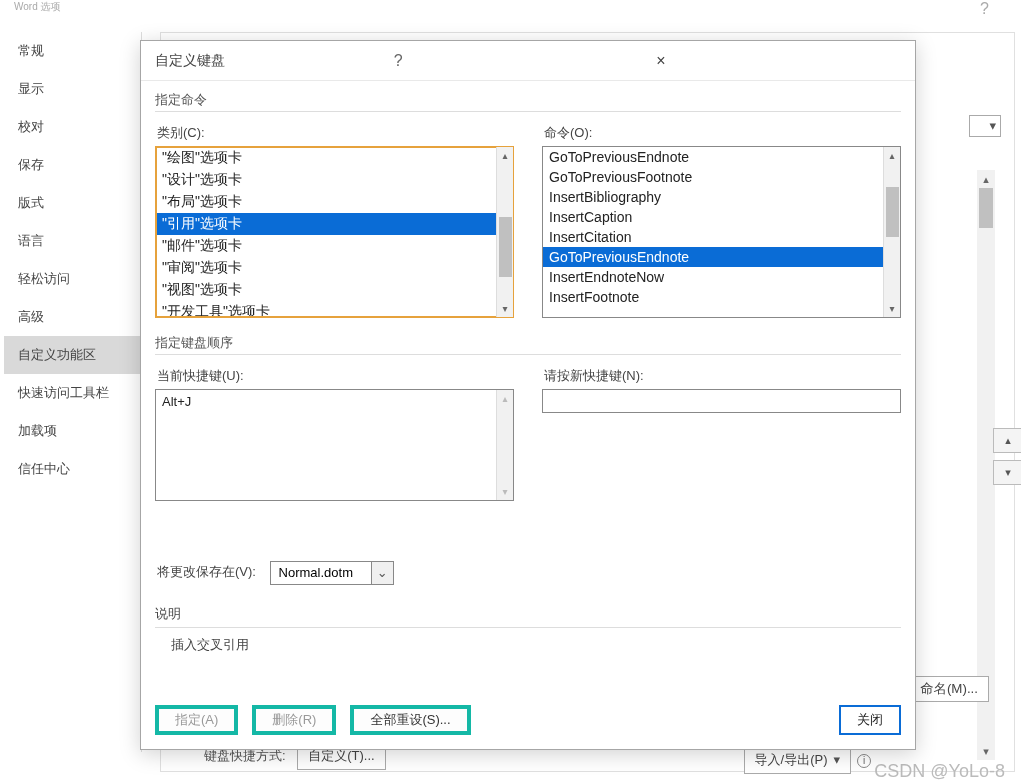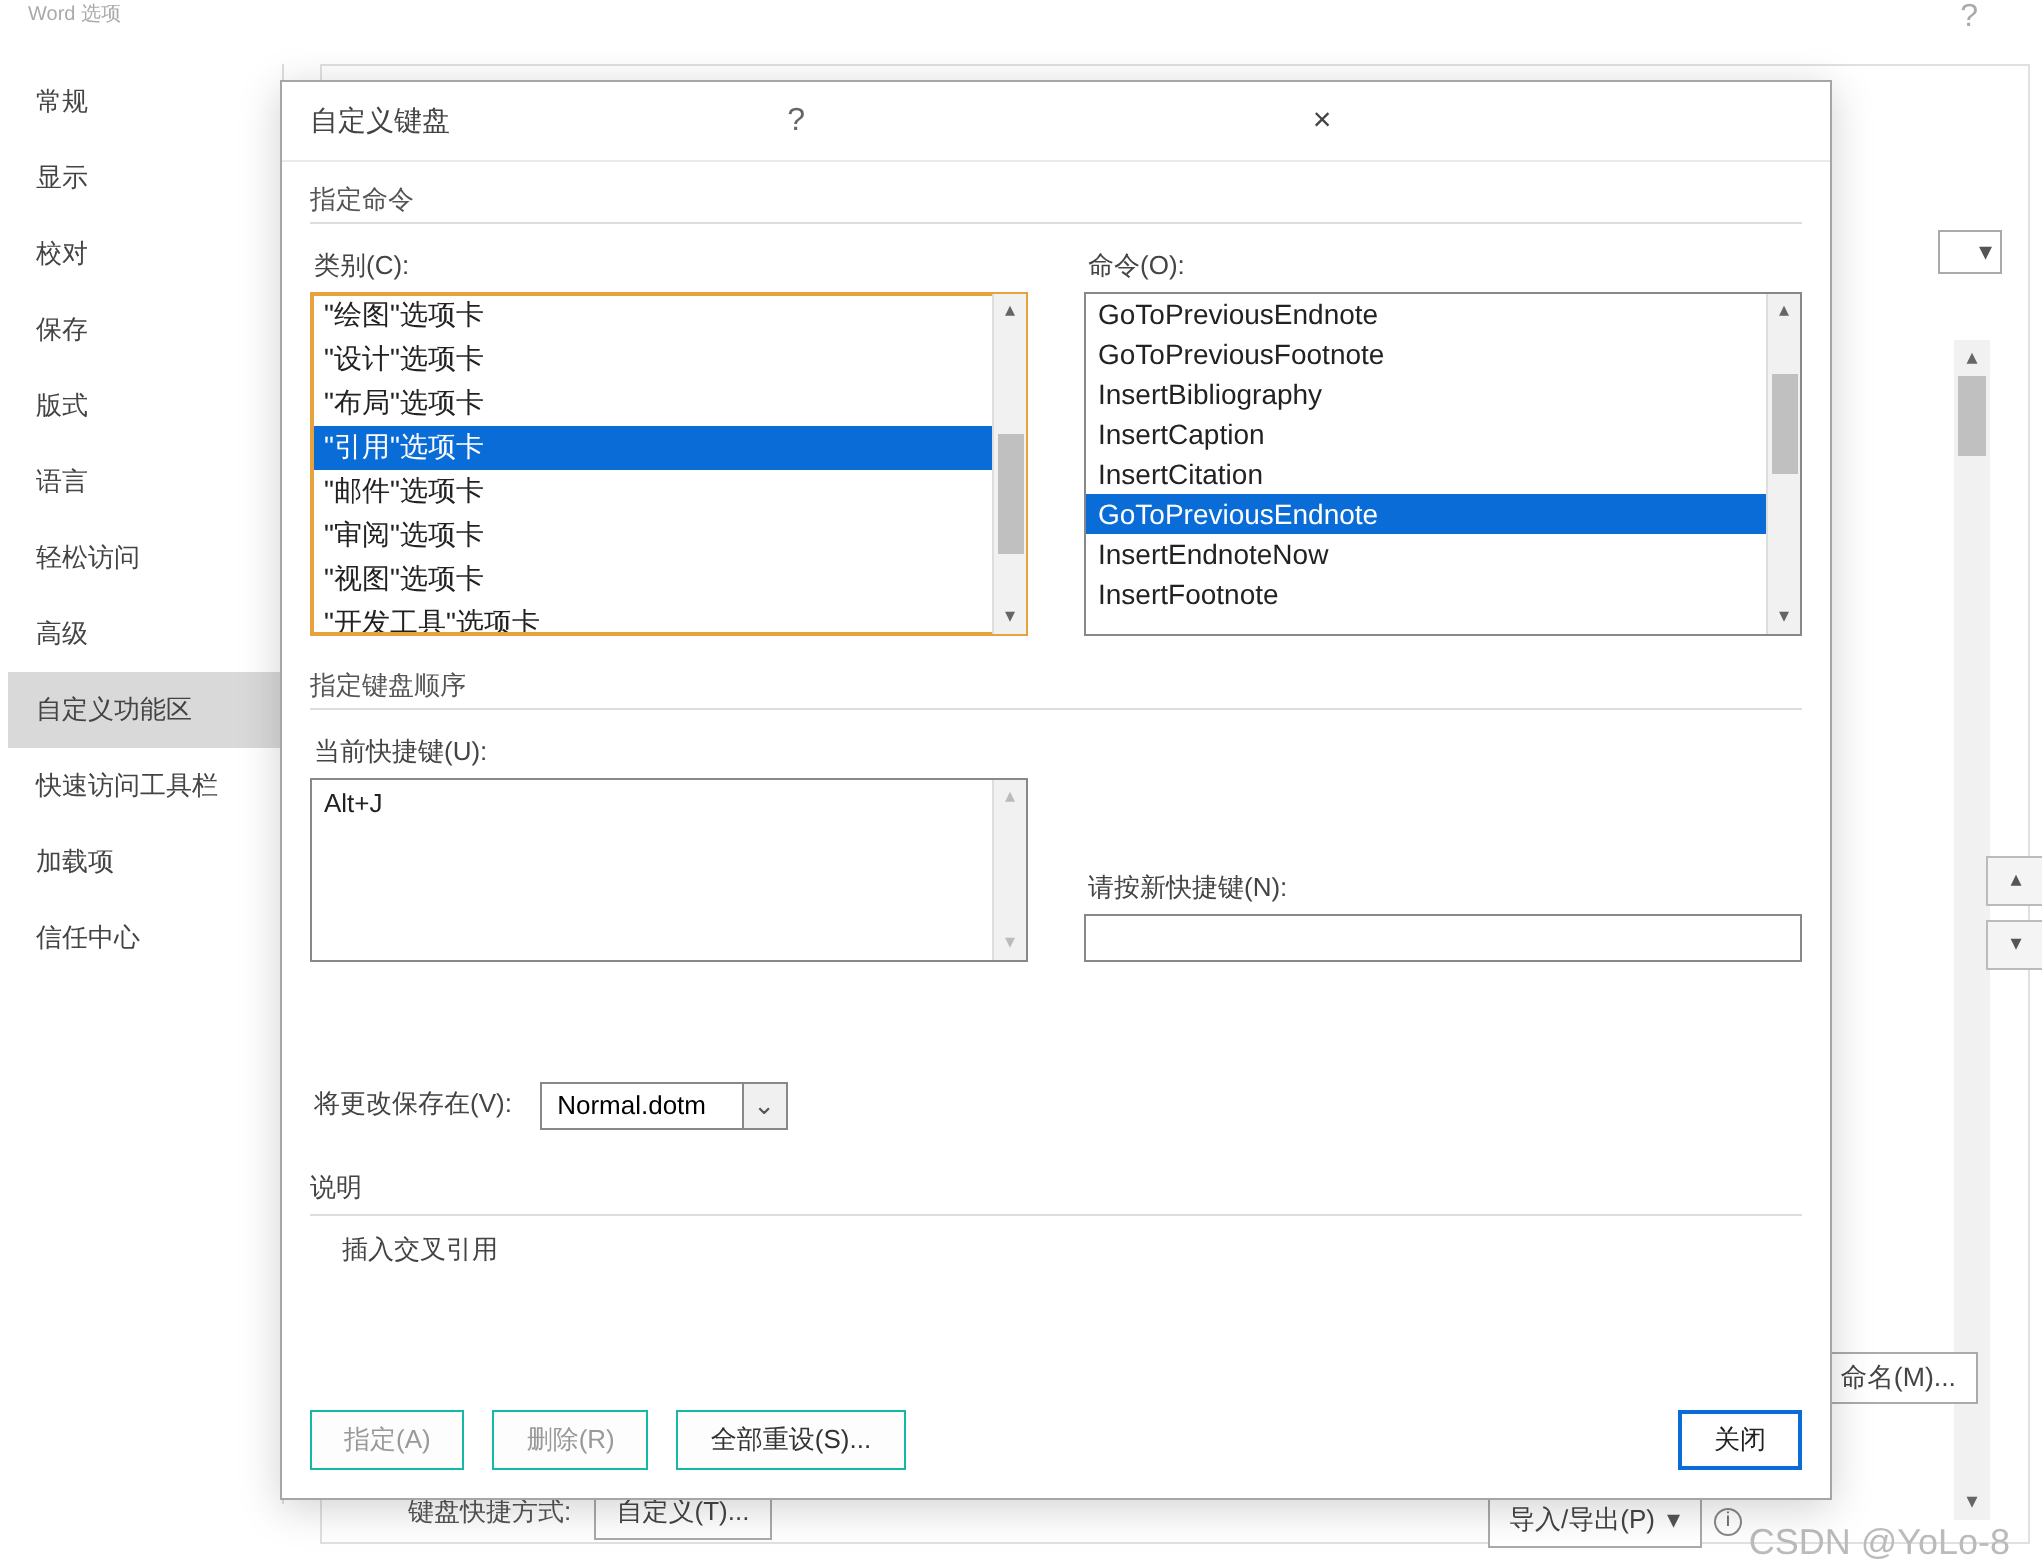--- a/index.html
+++ b/index.html
@@ -44,37 +44,37 @@
     border-bottom:1px solid #e9e9e9;
   }
   .dlg-title span { flex:1; color:#444; font-size:14px; }
   .dlg-title .hlp{color:#666; font-size:16px; margin-right:18px; cursor:default;}
   .dlg-title .cls{font-size:16px; color:#444; cursor:default; padding:0 6px;}
   .dlg-body { flex:1; padding:8px 14px 14px 14px; position:relative; }
 
   .group-cap { color:#555; padding:2px 0 4px 0; font-size:13px; }
   .group-line { border-top:1px solid #ddd; margin-top:-2px; margin-bottom:6px; }
 
-  .cols { display:flex; gap:28px;align-items:flex-end; }
+  .cols { display:flex; gap:28px; }
   .col { flex:1; }
 
   .lbl { color:#444; margin:6px 0 4px 2px; }
   .listbox {
     border:1px solid #888; height:172px; position:relative; background:#fff;
     overflow:hidden;
   }
   .listbox.focused { outline:2px solid #e6a23c; outline-offset:-2px; border-color:#c88c3a;}
   .li-row{ padding:2px 6px; color:#222; font-size:14px; white-space:nowrap;}
   .li-row.sel{ background:#0a6cd6; color:#fff; }
   .lb-scroll{position:absolute;right:0;top:0;bottom:0;width:17px;background:#f1f1f1;border-left:1px solid #ddd;}
   .lb-scroll .arr{height:17px;text-align:center;font-size:10px;color:#666;line-height:17px;}
   .lb-scroll .thumb{position:absolute;left:2px;width:13px;background:#c0c0c0;}
 
   .textbox {
-    border:1px solid #888; height:92px; background:#fff; position:relative;
+    border:1px solid #888; height:112px; background:#fff; position:relative;
   }
   .textbox .tv{padding:4px 6px; color:#222;}
   .tb-scroll{position:absolute;right:0;top:0;bottom:0;width:17px;background:#f1f1f1;border-left:1px solid #ddd;}
   .tb-scroll .arr{height:17px;text-align:center;font-size:10px;color:#bbb;line-height:17px;}
 
   .inline-input{
     display:inline-block; border:1px solid #888; height:24px; width:22px;
     background:#f0f0f0; text-align:center; line-height:22px; color:#555; vertical-align:middle;
     border-left:none;
   }
@@ -88,21 +88,21 @@
   }
 
   .desc-row{color:#444; margin-top:20px;}
   .desc-text{margin:8px 0 0 16px; color:#444;}
 
   .btnbar{
     position:absolute; left:14px; right:14px; bottom:14px; display:flex; gap:14px;
     align-items:center;
   }
   .btn{
-    border:1px solid #14b8a6; background:#fdfdfd; color:#999;
+    border:4px solid #14b8a6; background:#fdfdfd; color:#999;
     height:30px; padding:0 16px; font-size:13px; cursor:default;
   }
   .btn.enabled{ color:#333; }
   .btn.primary{ border:2px solid #0a6cd6; color:#222; background:#fff; }
   .spacer{flex:1;}
 </style>
 </head>
 <body>
 
 <div class="bg-title">Word 选项</div>

